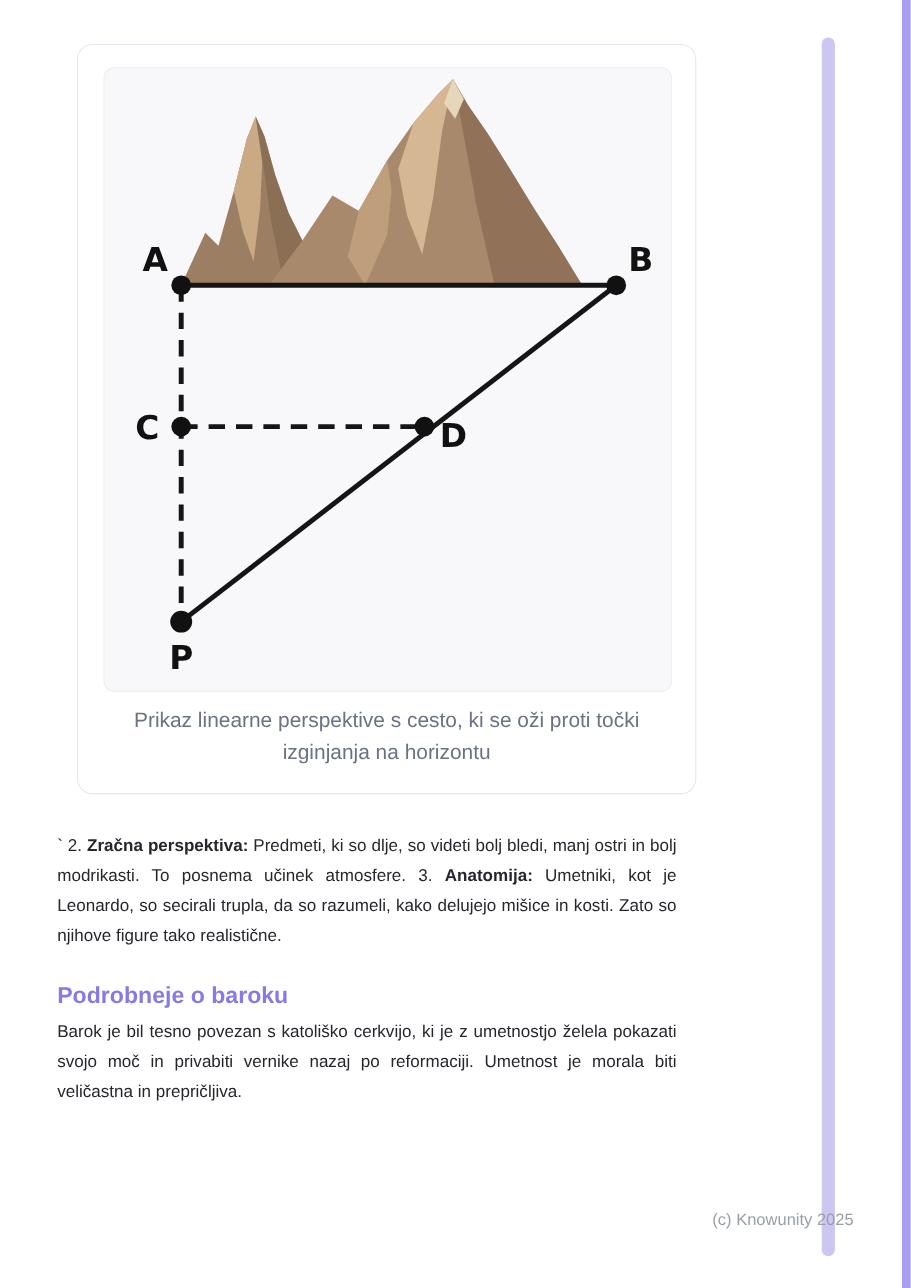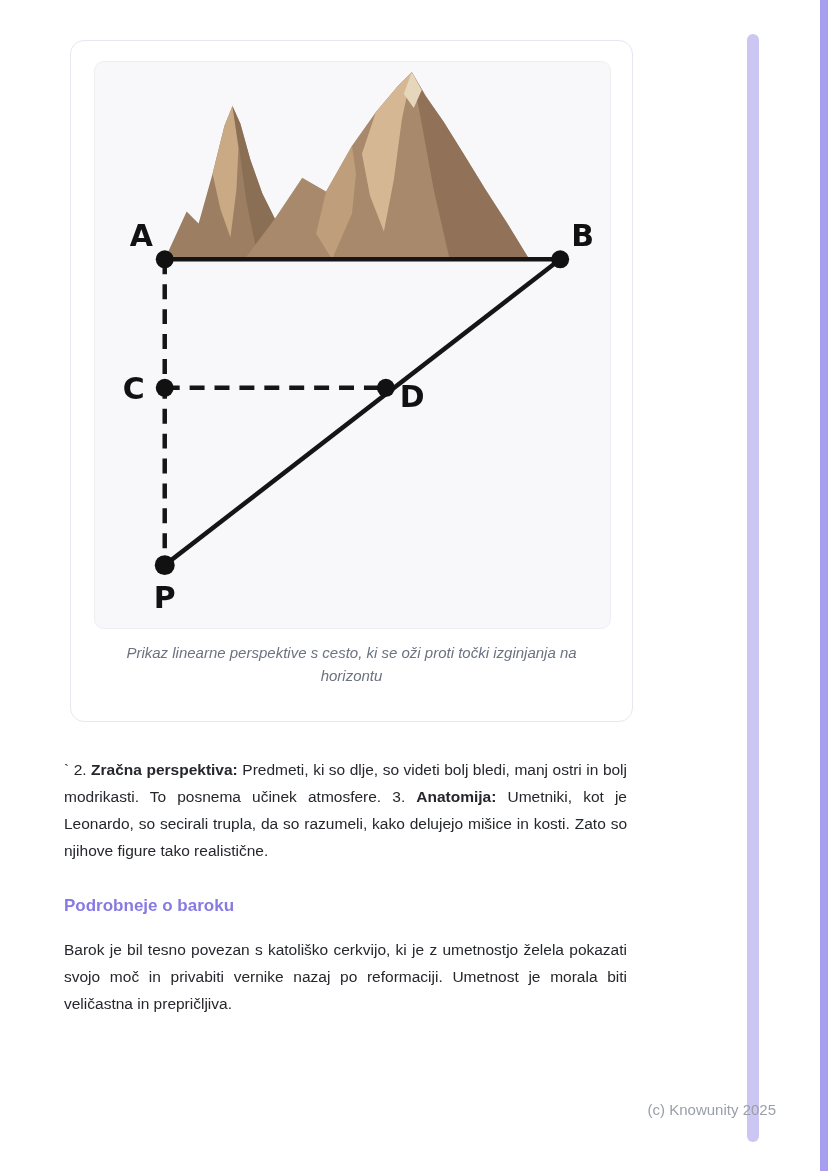--- a/index.html
+++ b/index.html
@@ -16,36 +16,36 @@
     box-sizing:border-box;
   }
   .figure-panel{
     position:absolute;left:23px;top:20px;width:517px;height:568px;
     background:#f8f8fa;border:1px solid #efeff3;border-radius:10px;
     box-sizing:border-box;overflow:hidden;
   }
   .figure-panel svg{display:block;width:100%;height:100%;}
   .figure-caption{
     position:absolute;left:34px;right:34px;top:600px;
-    text-align:center;font-style:italic;color:#6b7280;
-    font-size:15px;line-height:1.55;
+    text-align:center;color:#6b7280;
+    font-size:19px;line-height:1.55;
   }
 
   
-  .content{position:absolute;left:64px;top:756px;width:563px;}
+  .content{position:absolute;left:52px;top:756px;width:563px;}
   p.body{
     margin:0;font-size:15.5px;line-height:27px;text-align:justify;
     color:#25272c;
   }
   p.body b{font-weight:700;}
   h2.accent{
-    margin:29px 0 0 0;font-size:17px;line-height:26px;font-weight:700;
+    margin:29px 0 0 0;font-size:21px;line-height:26px;font-weight:700;
     color:#877ae3;
   }
-  p.after-heading{margin-top:17px;}
+  p.after-heading{margin-top:6px;}
   ul.bullets{
     margin:14px 0 0 0;padding-left:26px;list-style:disc;
   }
   ul.bullets li{
     font-size:15.5px;line-height:27px;color:#25272c;
   }
   ul.bullets li::marker{color:#1a1a1a;}
   ul.bullets b{font-weight:700;}
 
   

